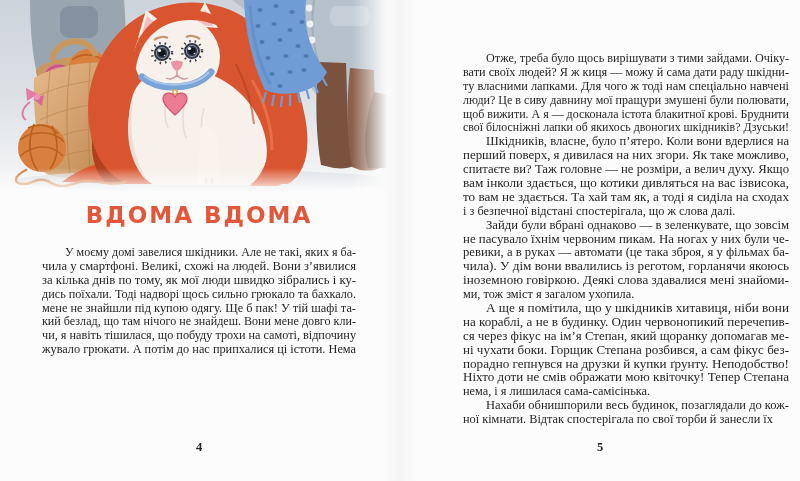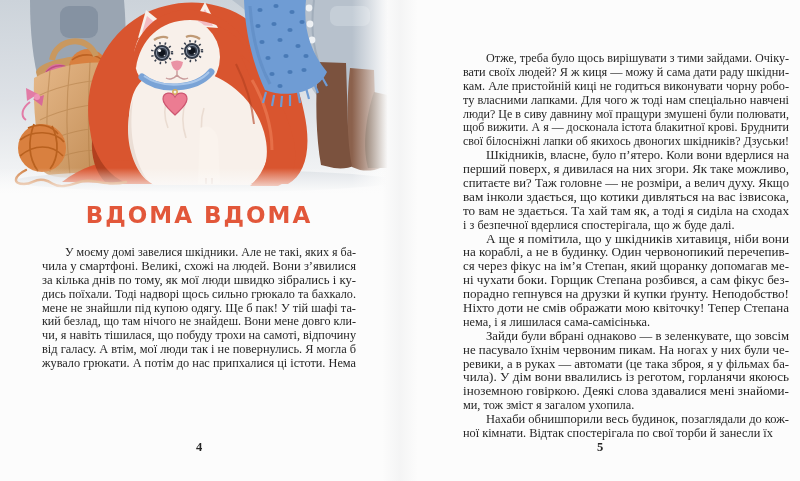--- a/index.html
+++ b/index.html
@@ -196,67 +196,65 @@
 
     <div class="body-col left">
         <div class="para">
           <div class="pline first"><span style="transform: scaleX(0.9798);">У моєму домі завелися шкідники. Але не такі, яких я ба-</span></div>
           <div class="pline"><span style="transform: scaleX(1.0252);">чила у смартфоні. Великі, схожі на людей. Вони з’явилися</span></div>
           <div class="pline"><span style="transform: scaleX(1.0335);">за кілька днів по тому, як мої люди швидко зібрались і ку-</span></div>
           <div class="pline"><span style="transform: scaleX(0.991);">дись поїхали. Тоді надворі щось сильно грюкало та бахкало.</span></div>
           <div class="pline"><span style="transform: scaleX(1.005);">мене не знайшли під купою одягу. Ще б пак! У тій шафі та-</span></div>
           <div class="pline"><span style="transform: scaleX(0.983);">кий безлад, що там нічого не знайдеш. Вони мене довго кли-</span></div>
           <div class="pline"><span style="transform: scaleX(0.9927);">чи, я навіть тішилася, що побуду трохи на самоті, відпочину</span></div>
-          <div class="pline"><span style="transform: scaleX(1.0041);">від галасу. А втім, мої люди так і не повернулись. Я могла б</span></div>
           <div class="pline"><span style="transform: scaleX(1.0002);">жувало грюкати. А потім до нас припхалися ці істоти. Нема</span></div>
         </div>
       </div>
 
     <div class="pagenum left">4</div>
   </div>
 
   <div class="gutter"></div>
 
   <div>
     <div class="body-col right">
         <div class="para">
           <div class="pline first"><span style="transform: scaleX(0.9856);">Отже, треба було щось вирішувати з тими зайдами. Очіку-</span></div>
           <div class="pline"><span style="transform: scaleX(0.9952);">вати своїх людей? Я ж киця — можу й сама дати раду шкідни-</span></div>
-          <div class="pline"><span style="transform: scaleX(1.0004);">кам. Але пристойній киці не годиться виконувати чорну робо-</span></div>
           <div class="pline"><span style="transform: scaleX(1.0034);">ту власними лапками. Для чого ж тоді нам спеціально навчені</span></div>
           <div class="pline"><span style="transform: scaleX(0.9789);">люди? Це в сиву давнину мої пращури змушені були полювати,</span></div>
           <div class="pline"><span style="transform: scaleX(0.9722);">щоб вижити. А я — досконала істота блакитної крові. Бруднити</span></div>
           <div class="pline last"><span style="transform: scaleX(0.9657);">свої білосніжні лапки об якихось двоногих шкідників? Дзуськи!</span></div>
         </div>
         <div class="para">
           <div class="pline first"><span style="transform: scaleX(1.0256);">Шкідників, власне, було п’ятеро. Коли вони вдерлися на</span></div>
           <div class="pline"><span style="transform: scaleX(1.0505);">перший поверх, я дивилася на них згори. Як таке можливо,</span></div>
           <div class="pline"><span style="transform: scaleX(1.0314);">спитаєте ви? Таж головне — не розміри, а велич духу. Якщо</span></div>
           <div class="pline"><span style="transform: scaleX(1.0746);">вам інколи здається, що котики дивляться на вас ізвисока,</span></div>
           <div class="pline"><span style="transform: scaleX(1.0689);">то вам не здається. Та хай там як, а тоді я сиділа на сходах</span></div>
-          <div class="pline last"><span style="transform: scaleX(1);">і з безпечної вдерлися спостерігала, що ж буде далі.</span></div>
+          <div class="pline last"><span style="transform: scaleX(1);">і з безпечної відстані спостерігала, що ж слова далі.</span></div>
+        </div>
+        <div class="para">
+          <div class="pline first"><span style="transform: scaleX(1.0345);">Зайди були вбрані однаково — в зеленкувате, що зовсім</span></div>
+          <div class="pline"><span style="transform: scaleX(1.0449);">не пасувало їхнім червоним пикам. На ногах у них були че-</span></div>
+          <div class="pline"><span style="transform: scaleX(1.0291);">ревики, а в руках — автомати (це така зброя, я у фільмах ба-</span></div>
+          <div class="pline"><span style="transform: scaleX(1.0713);">чила). У дім вони ввалились із реготом, горланячи якоюсь</span></div>
+          <div class="pline"><span style="transform: scaleX(1.0689);">іноземною говіркою. Деякі слова здавалися мені знайоми-</span></div>
+          <div class="pline last"><span style="transform: scaleX(1);">ми, тож зміст я загалом ухопила.</span></div>
         </div>
         <div class="para">
           <div class="pline first"><span style="transform: scaleX(1.0746);">А ще я помітила, що у шкідників хитавиця, ніби вони</span></div>
           <div class="pline"><span style="transform: scaleX(1.0624);">на кораблі, а не в будинку. Один червонопикий перечепив-</span></div>
           <div class="pline"><span style="transform: scaleX(1.0461);">ся через фікус на ім’я Степан, який щоранку допомагав ме-</span></div>
           <div class="pline"><span style="transform: scaleX(1.0582);">ні чухати боки. Горщик Степана розбився, а сам фікус без-</span></div>
           <div class="pline"><span style="transform: scaleX(1.0679);">порадно гепнувся на друзки й купки ґрунту. Неподобство!</span></div>
           <div class="pline"><span style="transform: scaleX(1.0597);">Ніхто доти не смів ображати мою квіточку! Тепер Степана</span></div>
           <div class="pline last"><span style="transform: scaleX(1);">нема, і я лишилася сама-самісінька.</span></div>
         </div>
         <div class="para">
-          <div class="pline first"><span style="transform: scaleX(1.0345);">Зайди були вбрані однаково — в зеленкувате, що зовсім</span></div>
-          <div class="pline"><span style="transform: scaleX(1.0449);">не пасувало їхнім червоним пикам. На ногах у них були че-</span></div>
-          <div class="pline"><span style="transform: scaleX(1.0291);">ревики, а в руках — автомати (це така зброя, я у фільмах ба-</span></div>
-          <div class="pline"><span style="transform: scaleX(1.0713);">чила). У дім вони ввалились із реготом, горланячи якоюсь</span></div>
-          <div class="pline"><span style="transform: scaleX(1.0689);">іноземною говіркою. Деякі слова здавалися мені знайоми-</span></div>
-          <div class="pline last"><span style="transform: scaleX(1);">ми, тож зміст я загалом ухопила.</span></div>
-        </div>
-        <div class="para">
           <div class="pline first"><span style="transform: scaleX(1.0147);">Нахаби обнишпорили весь будинок, позаглядали до кож-</span></div>
           <div class="pline last"><span style="transform: scaleX(1);">ної кімнати. Відтак спостерігала по свої торби й занесли їх</span></div>
         </div>
       </div>
     <div class="pagenum right">5</div>
   </div>
 
 </div>
 
 </body></html>

